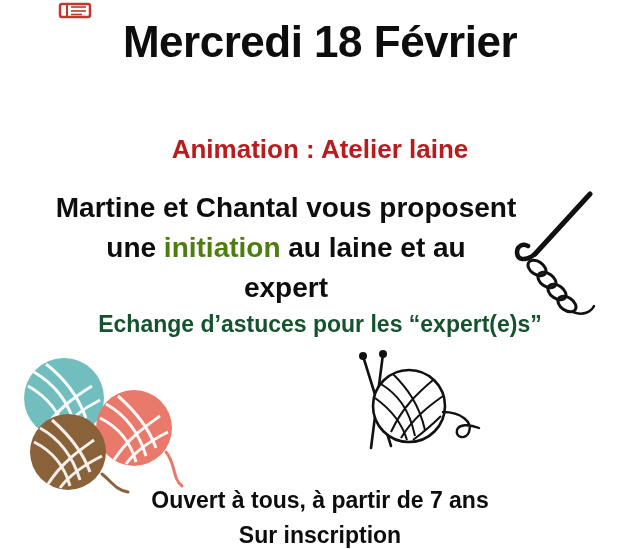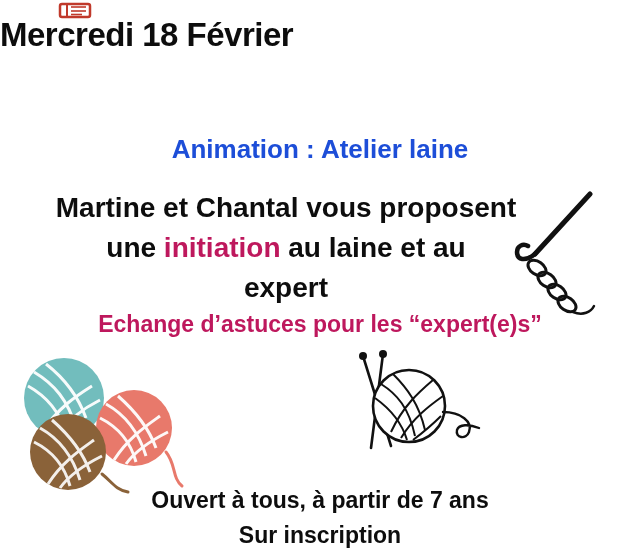--- a/index.html
+++ b/index.html
@@ -29,60 +29,60 @@
     width: 36px;
     height: 30px;
   }
 
   
   .title {
     position: absolute;
     left: 0;
     top: 14px;
     width: 640px;
-    text-align: left;
-    font-size: 33px;
+    text-align: center;
+    font-size: 44px;
     font-weight: bold;
     line-height: 1.25;
     letter-spacing: -0.5px;
     color: #0d0d0d;
   }
   .subtitle {
     position: absolute;
     left: 0;
     top: 134px;
     width: 640px;
     text-align: center;
     font-size: 26px;
     font-weight: bold;
-    color: #1d4ed8;
+    color: #b91c1c;
   }
   .body-text {
     position: absolute;
     left: 0;
     top: 188px;
     width: 572px;
     text-align: center;
     font-size: 28px;
     font-weight: bold;
     line-height: 1.42;
     color: #0d0d0d;
   }
   .body-text .hl {
-    color: #be185d;
+    color: #4d7c0f;
   }
   .tips-text {
     position: absolute;
     left: 0;
     top: 311px;
     width: 640px;
     text-align: center;
     font-size: 23px;
     font-weight: bold;
-    color: #be185d;
+    color: #14532d;
   }
   .footer-text {
     position: absolute;
     left: 0;
     top: 455px;
     width: 640px;
     text-align: center;
     font-size: 23px;
     font-weight: bold;
     line-height: 1.5;

